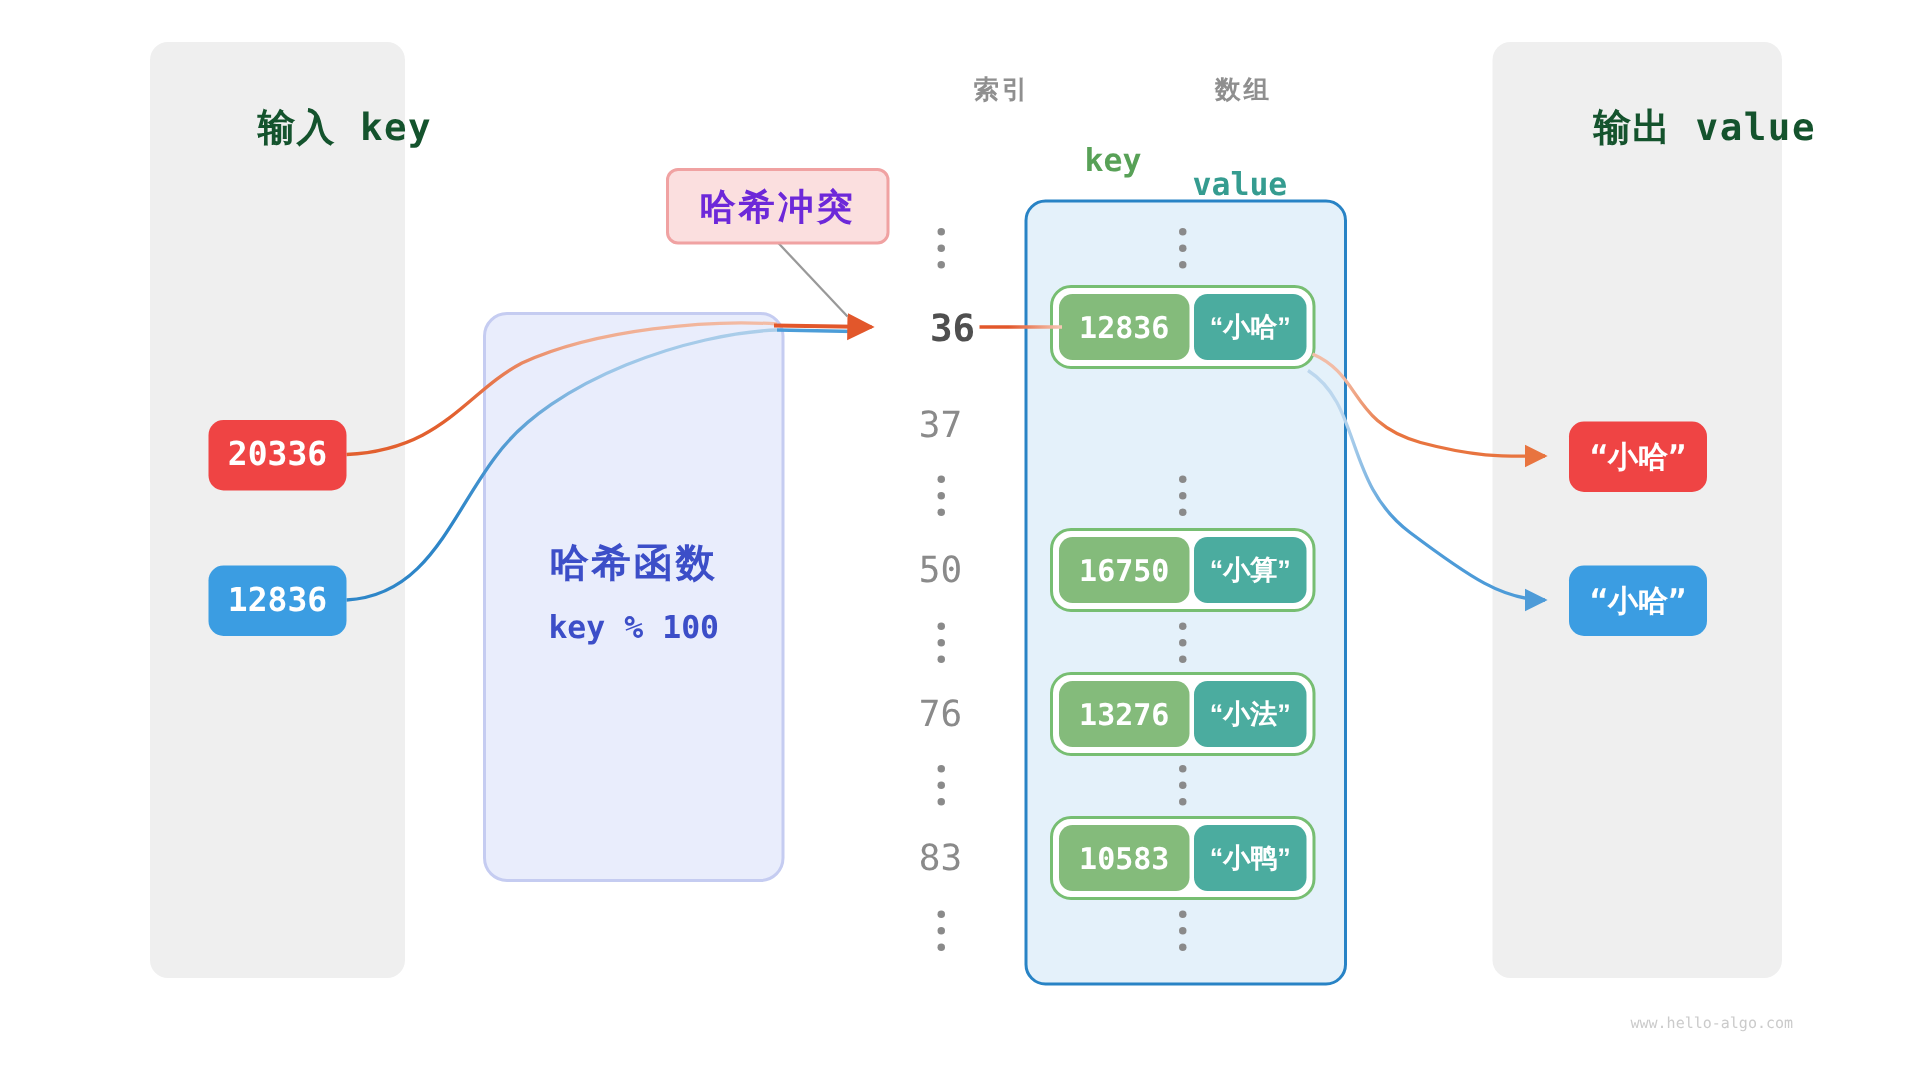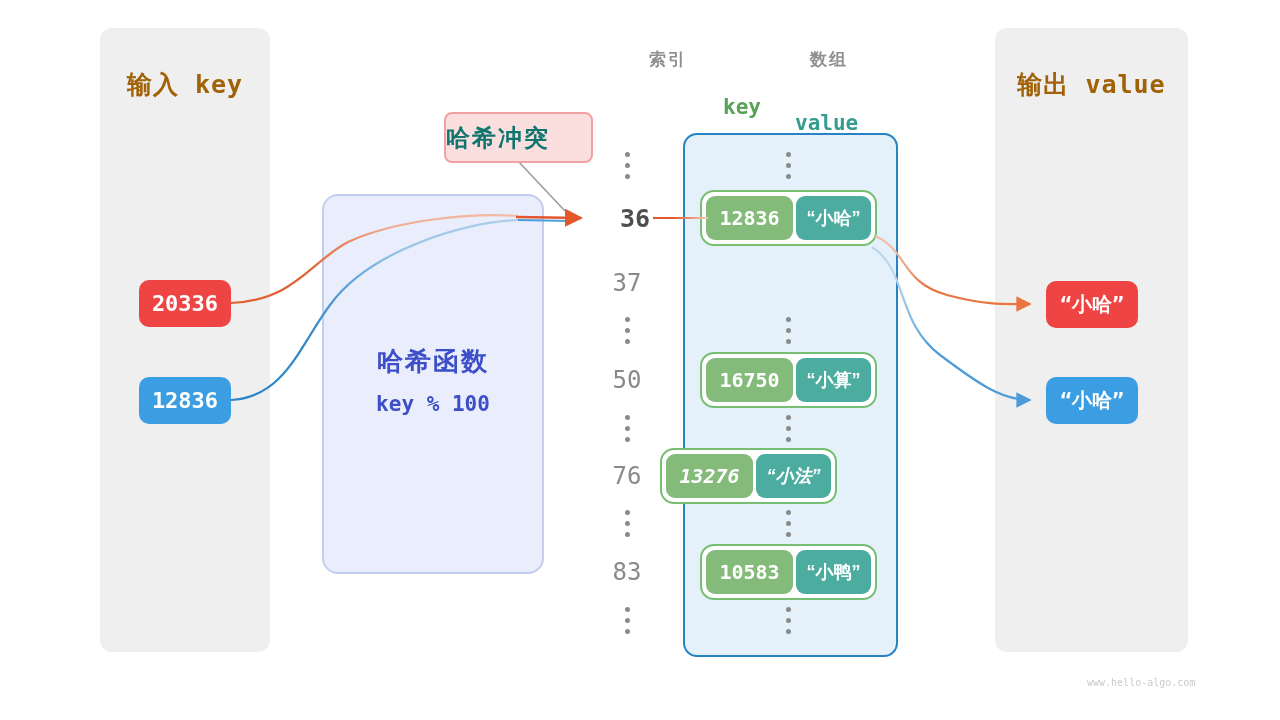--- a/index.html
+++ b/index.html
@@ -6,21 +6,21 @@
   .canvas{
     position:relative;width:1280px;height:720px;background:#ffffff;overflow:hidden;
     font-family:"Liberation Sans",sans-serif;
   }
   .abs{position:absolute;}
   
   .panel{background:#efefef;border-radius:12px;}
   .panel-title{
     position:absolute;top:40px;left:0;width:100%;text-align:center;
     font-family:"DejaVu Sans Mono","Liberation Sans",sans-serif;
-    font-weight:700;font-size:25px;color:#a16207;letter-spacing:1px;
+    font-weight:700;font-size:25px;color:#14532d;letter-spacing:1px;padding-left:45px;
   }
   
   .pillbox{
     display:flex;align-items:center;justify-content:center;
     width:92px;height:47px;border-radius:10px;color:#ffffff;
     font-family:"DejaVu Sans Mono",monospace;font-weight:700;font-size:22px;
     z-index:3;
   }
   .orange{background:#ef4444;}
   .blue{background:#3b9de2;}
@@ -32,23 +32,23 @@
   .hash-title{
     position:absolute;left:0;width:100%;top:148px;text-align:center;
     font-weight:700;font-size:26px;color:#3c4ec8;letter-spacing:2px;
   }
   .hash-formula{
     position:absolute;left:0;width:100%;top:196px;text-align:center;
     font-family:"DejaVu Sans Mono",monospace;font-weight:600;font-size:21px;color:#3c4ec8;
   }
   
   .badge{
-    display:flex;align-items:center;justify-content:flex-start;
+    display:flex;align-items:center;justify-content:center;
     background:#fbdfdf;border:2px solid #f0a2a2;border-radius:8px;
-    font-weight:700;font-size:24px;color:#0f766e;letter-spacing:2px;z-index:3;
+    font-weight:700;font-size:24px;color:#6d28d9;letter-spacing:2px;z-index:3;
   }
   
   .col-title{
     text-align:right;font-weight:700;font-size:17px;color:#8f8f8f;letter-spacing:2px;z-index:1;
   }
   .kv-header{
     font-family:"DejaVu Sans Mono",monospace;font-weight:600;font-size:21px;z-index:1;
   }
   .kv-key{color:#58a157;}
   .kv-value{color:#359c90;}
@@ -93,21 +93,21 @@
 <div class="canvas">
 
   <div class="abs panel" style="left:100px;top:28px;width:170px;height:624px;">
     <div class="panel-title">输入 key</div>
   </div>
 
   <div class="abs panel" style="left:995px;top:28px;width:193px;height:624px;">
     <div class="panel-title">输出 value</div>
   </div>
 
-  <div class="abs hashbox" style="left:322px;top:194px;width:197px;height:376px;padding-left:21px;">
+  <div class="abs hashbox" style="left:322px;top:208px;width:197px;height:376px;">
     <div class="hash-title">哈希函数</div>
     <div class="hash-formula">key % 100</div>
   </div>
 
   <div class="abs col-title" style="left:567px;top:48px;width:120px;">索引</div>
   <div class="abs col-title" style="left:728px;top:48px;width:120px;">数组</div>
 
   <div class="abs kv-header kv-key" style="left:723px;top:95px;">key</div>
   <div class="abs kv-header kv-value" style="left:795px;top:111px;">value</div>
 
@@ -171,21 +171,21 @@
     </div>
 
   <div class="abs bucket" style="left:700px;top:190px;">
     <div class="cell cell-key">12836</div>
     <div class="cell cell-val">“小哈”</div>
   </div>
   <div class="abs bucket" style="left:700px;top:352px;">
     <div class="cell cell-key">16750</div>
     <div class="cell cell-val">“小算”</div>
   </div>
-  <div class="abs bucket" style="left:660px;top:448px;font-style:italic;">
+  <div class="abs bucket" style="left:700px;top:448px;">
     <div class="cell cell-key">13276</div>
     <div class="cell cell-val">“小法”</div>
   </div>
   <div class="abs bucket" style="left:700px;top:544px;">
     <div class="cell cell-key">10583</div>
     <div class="cell cell-val">“小鸭”</div>
   </div>
 
   <svg class="wires" width="1280" height="720" viewBox="0 0 1280 720">
     <defs>

